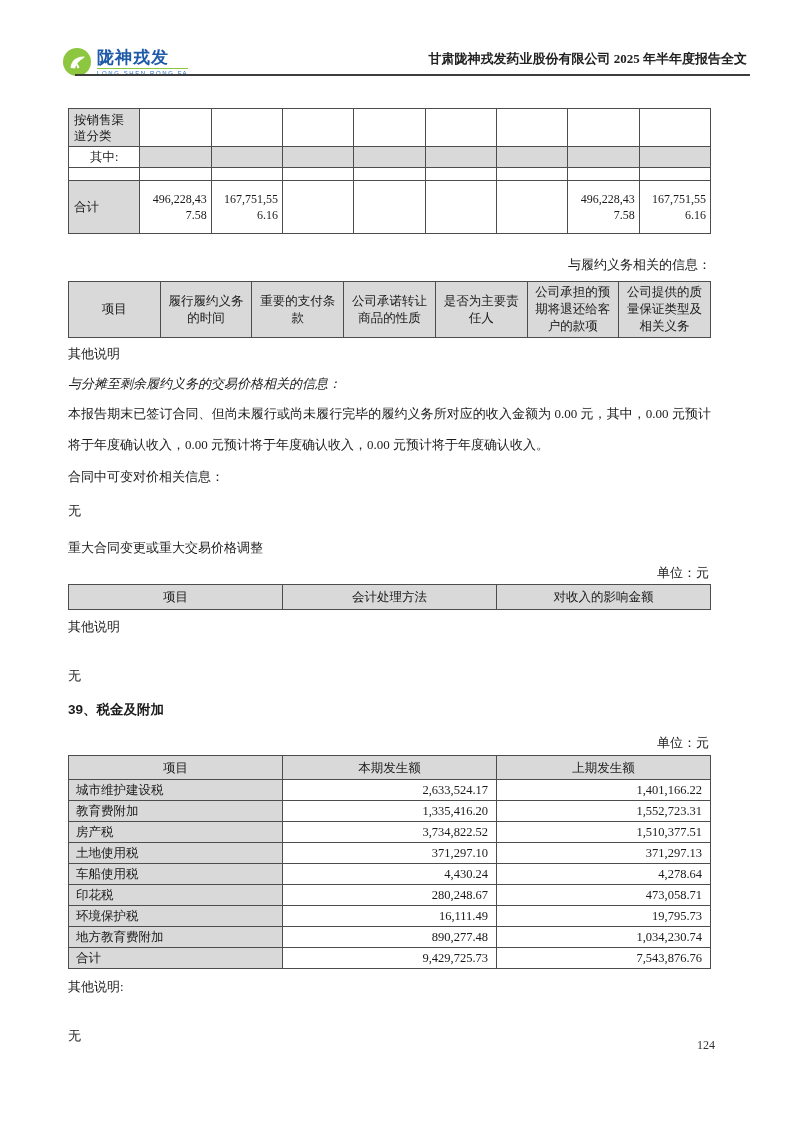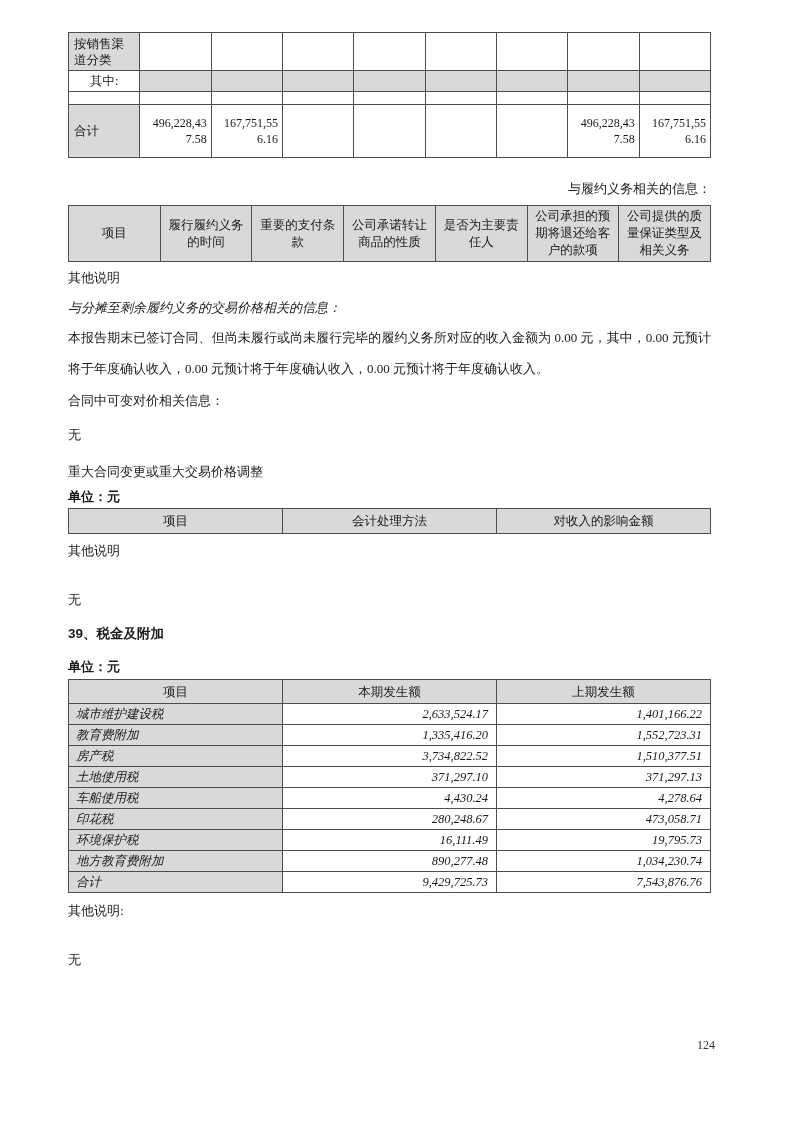--- a/index.html
+++ b/index.html
@@ -22,47 +22,62 @@
   .brand-en { font-size:6px; color:#2a6fbd; letter-spacing:1.6px; line-height:7px; font-family:"Liberation Sans",sans-serif; border-top:1px solid #8dc63f; padding-top:1px; margin-top:1px; }
   .report-title { position:absolute; right:46px; bottom:8px; font-size:13px; font-weight:600; color:#222; }
   .header-rule { position:absolute; left:75px; width:675px; bottom:0; height:2.5px; background:#3d3d3d; }
   
   .content { margin-left:68px; width:643px; font-size:13px; line-height:17px; }
   .txt { margin-top:22px;text-align:right; }
   .mt5{margin-top:13px;font-style:italic;} .mt7{margin-top:7px;} .mt8{margin-top:8px;}
   .mt9{margin-top:9px;} .mt15{margin-top:15px;} .mt17{margin-top:17px;} .mt18{margin-top:32px;}
   .mt20{margin-top:20px;} .mt3{margin-top:3px;} .mt4{margin-top:4px;}
   .para { margin-top:6px; line-height:31px; text-align:justify; }
-  .unit { text-align:left; padding-right:2px;font-weight:bold; }
+  .unit { text-align:right; padding-right:2px; }
   .heading { font-size:13.5px; font-weight:bold; line-height:18px; font-family:"Liberation Sans","DejaVu Sans",sans-serif; }
   
   table { border-collapse:collapse; table-layout:fixed; width:643px; background:#fff; border:1.5px solid #262626; }
   td, th { border:1px solid #4d4d4d; vertical-align:middle; font-weight:normal; font-size:12.5px; line-height:16px; padding:2px 5px; overflow:hidden; }
   .g  { background:#d9d9d9; }
   .w  { background:#ffffff; }
   .cl { text-align:left; }
   .cc { text-align:center; }
   .num { text-align:right; font-size:12px; word-break:break-all; padding:10px 4px; }
   .t1 tr.r1 td { height:38px; }
   .t1 tr.r2 td { height:21px; }
   .t1 tr.r3 td { height:13px; }
   .t1 tr.r4 td { height:40px; }
   .t-perf td { height:54px; text-align:center; background:#d9d9d9; padding:2px 6px; line-height:17px; }
   .t-adj th { height:25px; background:#d9d9d9; text-align:center; }
   .t-tax th { height:24px; background:#d9d9d9; text-align:center; }
-  .t-tax td { height:21px;font-style:italic; }
+  .t-tax td { height:21px; }
   .t-tax td.lbl { background:#d9d9d9; text-align:left; padding-left:7px; }
   .t-tax td.val { text-align:right; padding-right:8px; font-size:12.5px; }
   .page-number { position:absolute; top:1038px; right:78px; font-size:12px; color:#333; }
 </style>
 </head>
 <body>
 
 <div class="page">
 
+  <div class="header">
+    <div class="logo">
+      <svg class="logo-mark" viewBox="0 0 30 30">
+        <circle cx="15" cy="15" r="14" fill="#8dc63f"></circle>
+        <path d="M8.5 21 C9 14.5 13.5 9.5 21.5 9.5 C22.5 9.5 23 10 22 10.8 C17 14 14.5 16.5 13 21.5 Z" fill="#ffffff"></path>
+        <path d="M12 13.5 C14.5 15.5 16.5 17.5 17.5 20.5 L15.5 21.5 C14.5 18.5 13.5 16 11 14.5 Z" fill="#ffffff"></path>
+      </svg>
+      <div class="logo-texts">
+        <div class="brand-cn">陇神戎发</div>
+        <div class="brand-en">LONG SHEN RONG FA</div>
+      </div>
+    </div>
+    <div class="report-title">甘肃陇神戎发药业股份有限公司 2025 年半年度报告全文</div>
+    <div class="header-rule"></div>
+  </div>
 
   <div class="content">
 
     <table class="t1 mt18">
       <tbody>
           <tr class="r1">
         <td class="g cl">按销售渠道分类</td>
         <td class="w"></td>
             <td class="w"></td>
         <td class="w"></td>

